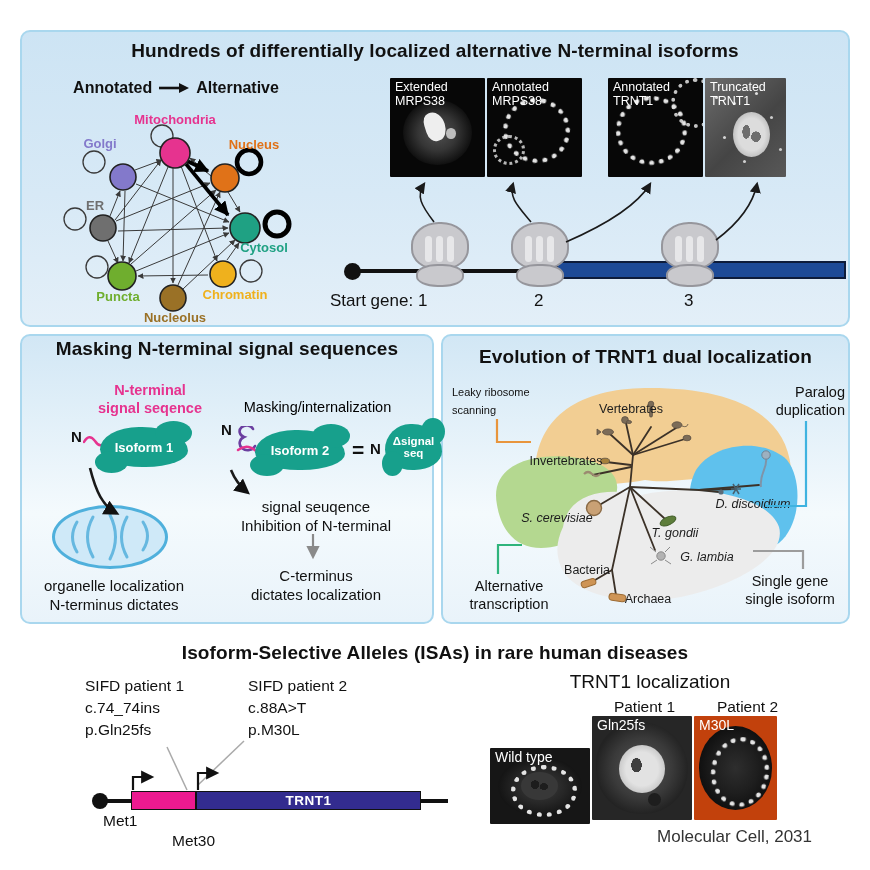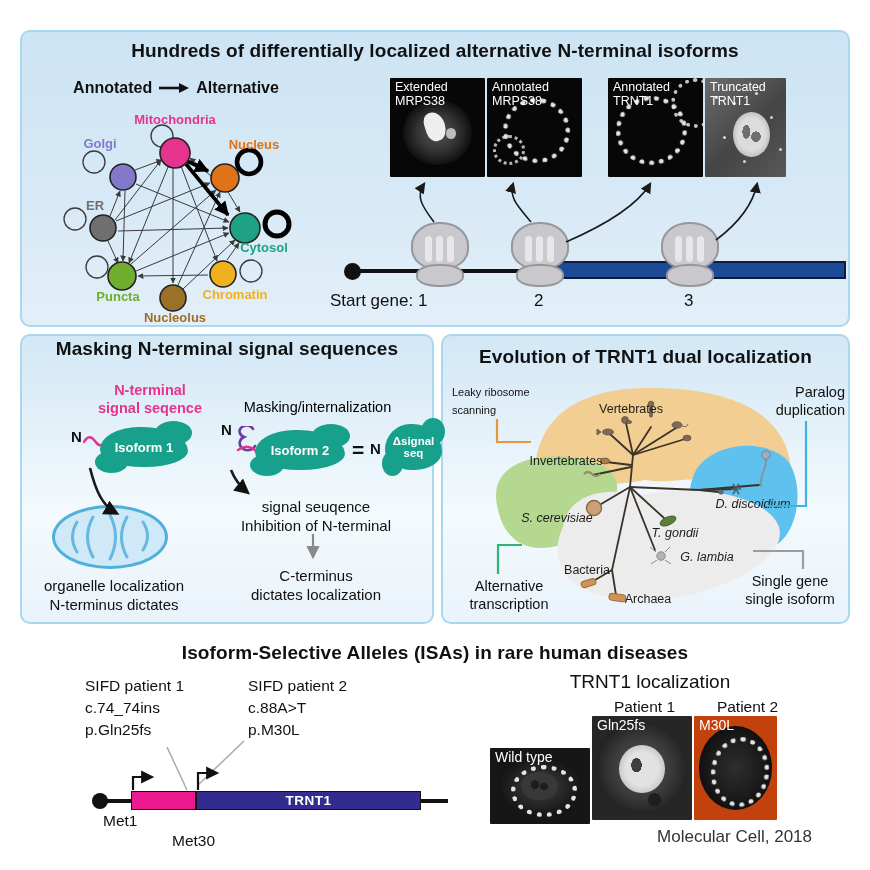--- a/index.html
+++ b/index.html
@@ -391,21 +391,21 @@
     <div class="blob" style="left:4%;top:6%;width:92%;height:88%;background:radial-gradient(closest-side,#565656 0%,#3a3a3a 65%,#232323 100%);border-radius:46% 54% 50% 50%;"></div>
     <div class="blob" style="left:27%;top:28%;width:46%;height:46%;background:radial-gradient(20% 26% at 38% 42%,#3f3f3f 56%,transparent 58%),radial-gradient(closest-side,#e2e2e2 70%,#cacaca 100%);"></div>
     <div class="blob" style="left:56%;top:74%;width:13%;height:13%;background:#1e1e1e;"></div>
   </div>
   <div class="mg" style="left:694px;top:716px;width:83px;height:104px;background:#c2410c;">
     <div class="lbl lbl2">M30L</div>
     <div class="blob" style="left:6%;top:10%;width:88%;height:80%;background:radial-gradient(closest-side,#2e2e2e 0%,#1e1e1e 60%,#101010 100%);"></div>
     <div class="ring" style="left:20%;top:20%;width:58%;height:58%;transform:rotate(6deg);"></div>
   </div>
 
-  <div class="abs" style="left:600px;top:827px;width:212px;text-align:right;font-size:17px;color:#333;">Molecular Cell, 2018</div>
+  <div class="abs" style="left:600px;top:827px;width:212px;text-align:right;font-size:17px;color:#333;">Molecular Cell, 2031</div>
 
   <svg class="svgabs" style="left:0;top:0;z-index:6;" width="870" height="870" viewBox="0 0 870 870">
     <defs>
       <marker id="arrK" markerWidth="8" markerHeight="8" refX="5.5" refY="3.5" orient="auto">
           <path d="M0,0 L7,3.5 L0,7 Z" fill="#1a1a1a"></path>
         </marker>
       <marker id="arrB" markerWidth="7" markerHeight="7" refX="4.5" refY="3" orient="auto">
           <path d="M0,0 L6,3 L0,6 Z" fill="#111"></path>
         </marker>
       <marker id="arrG" markerWidth="7" markerHeight="7" refX="4.5" refY="3" orient="auto">

